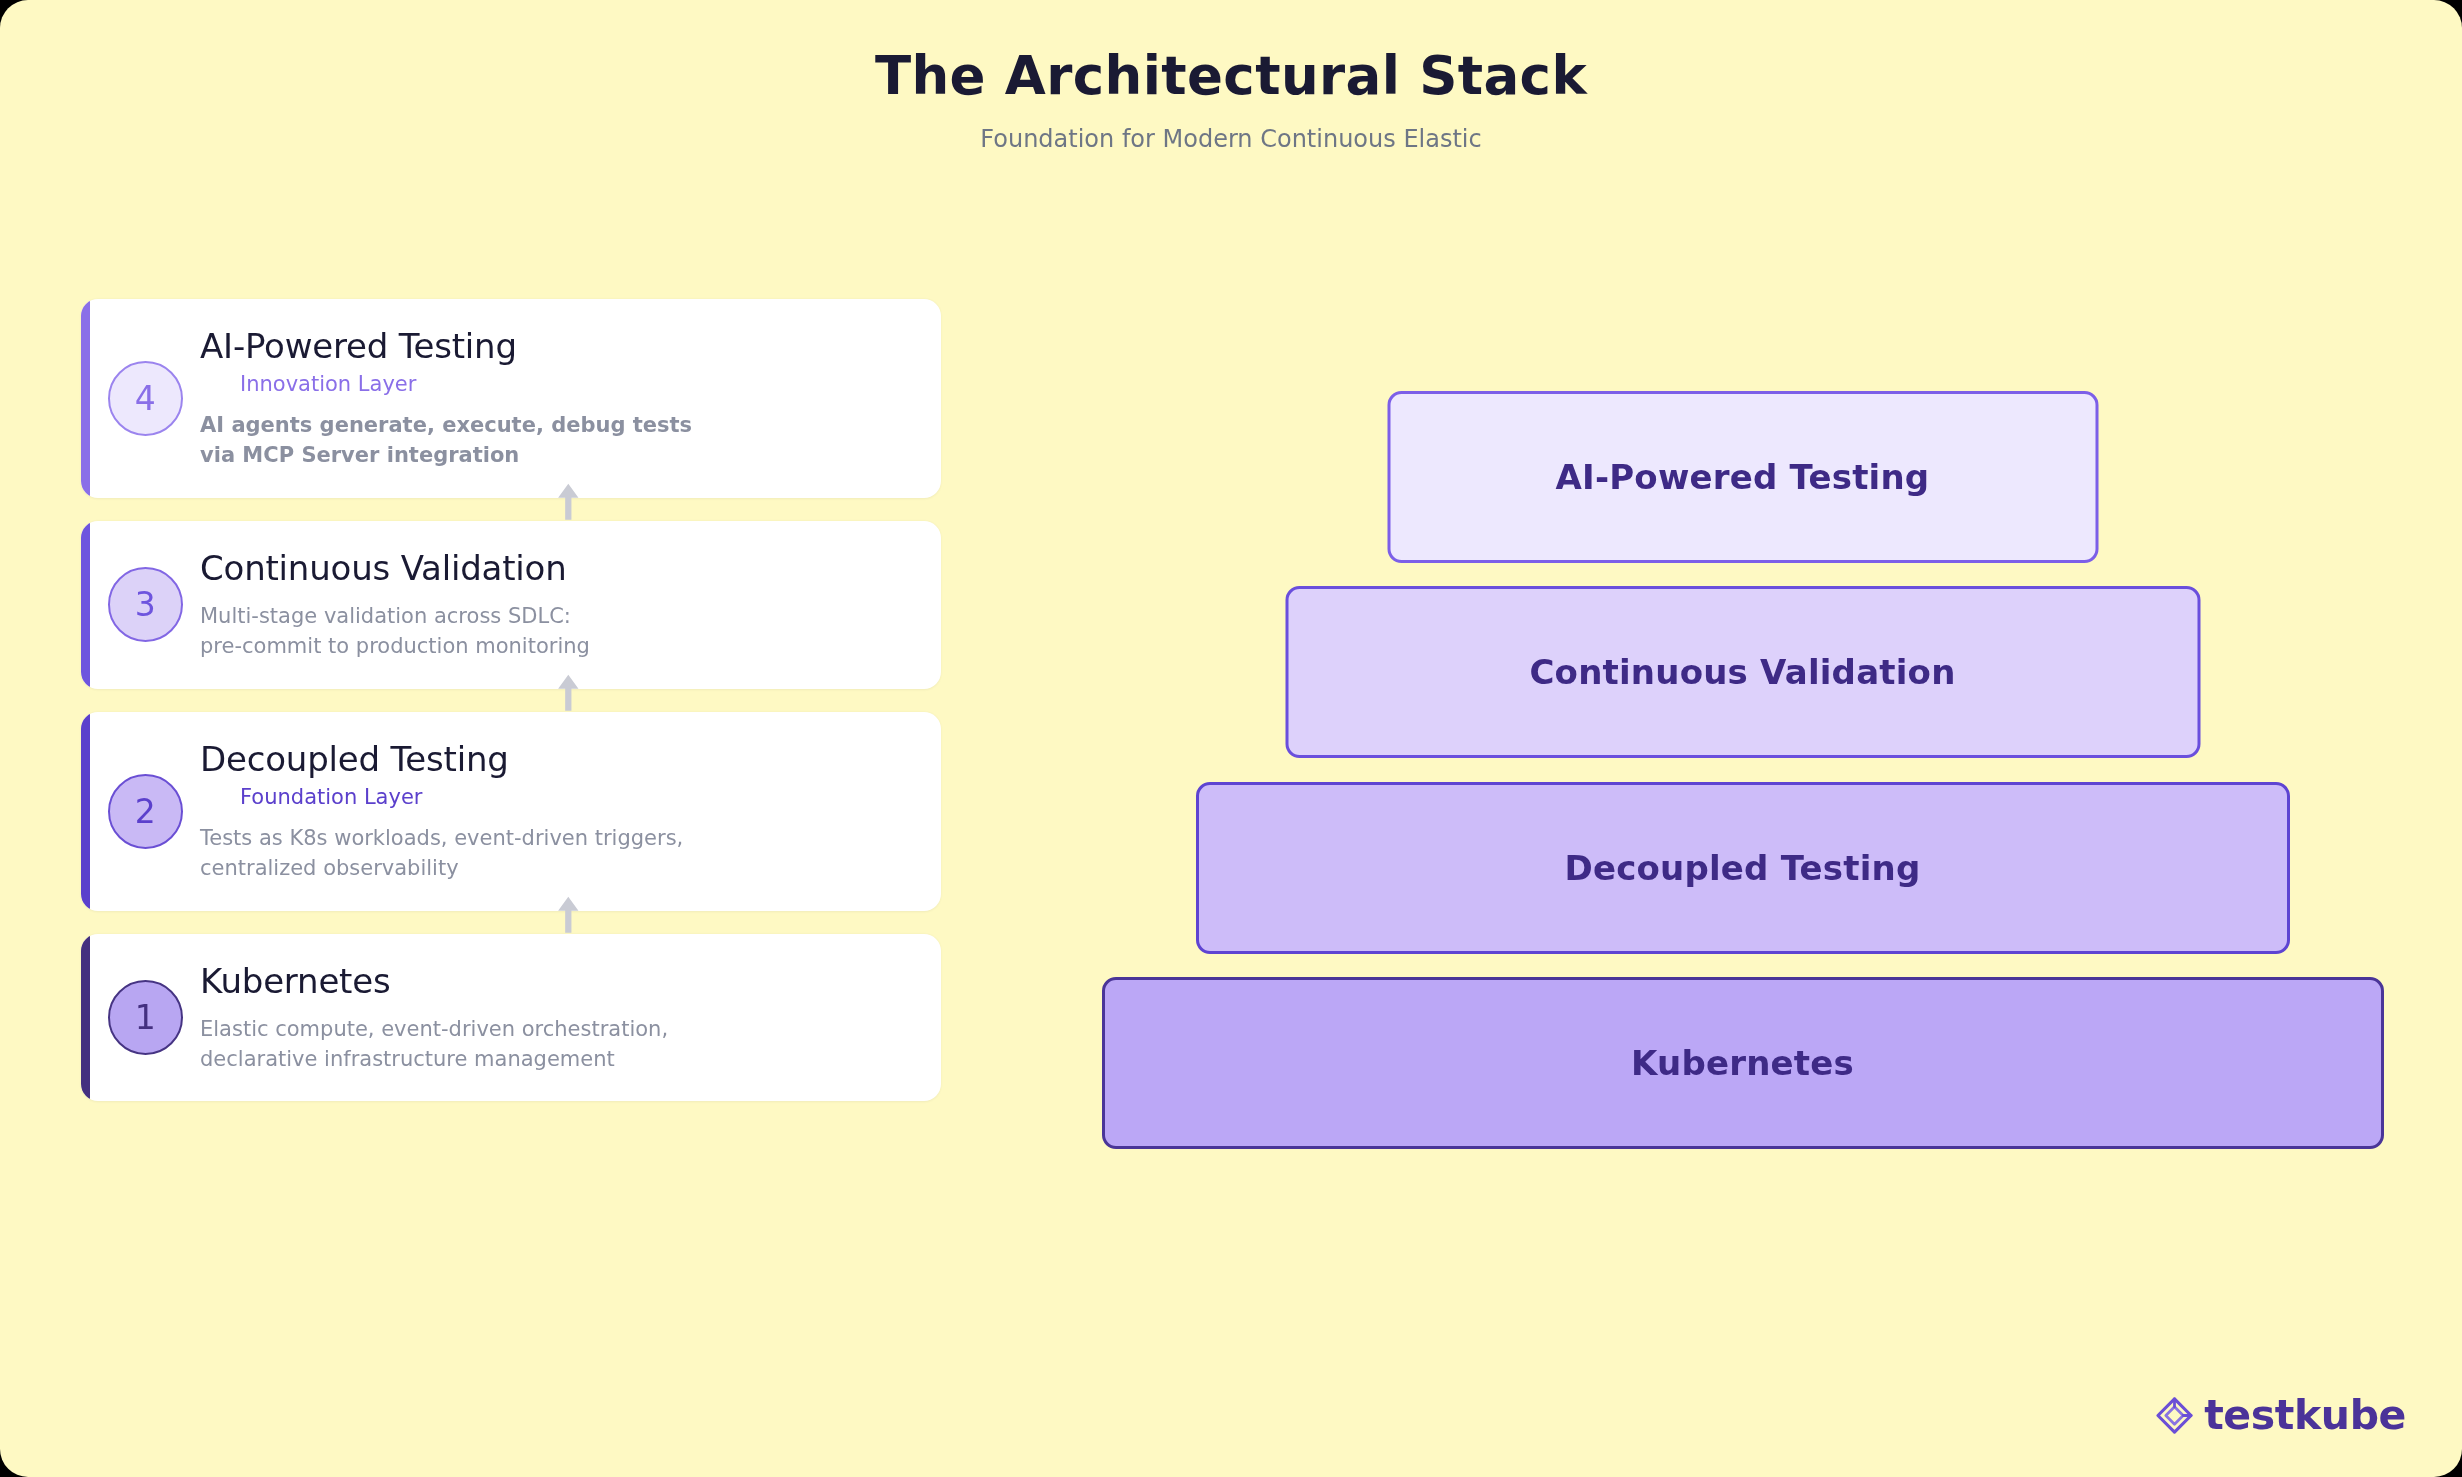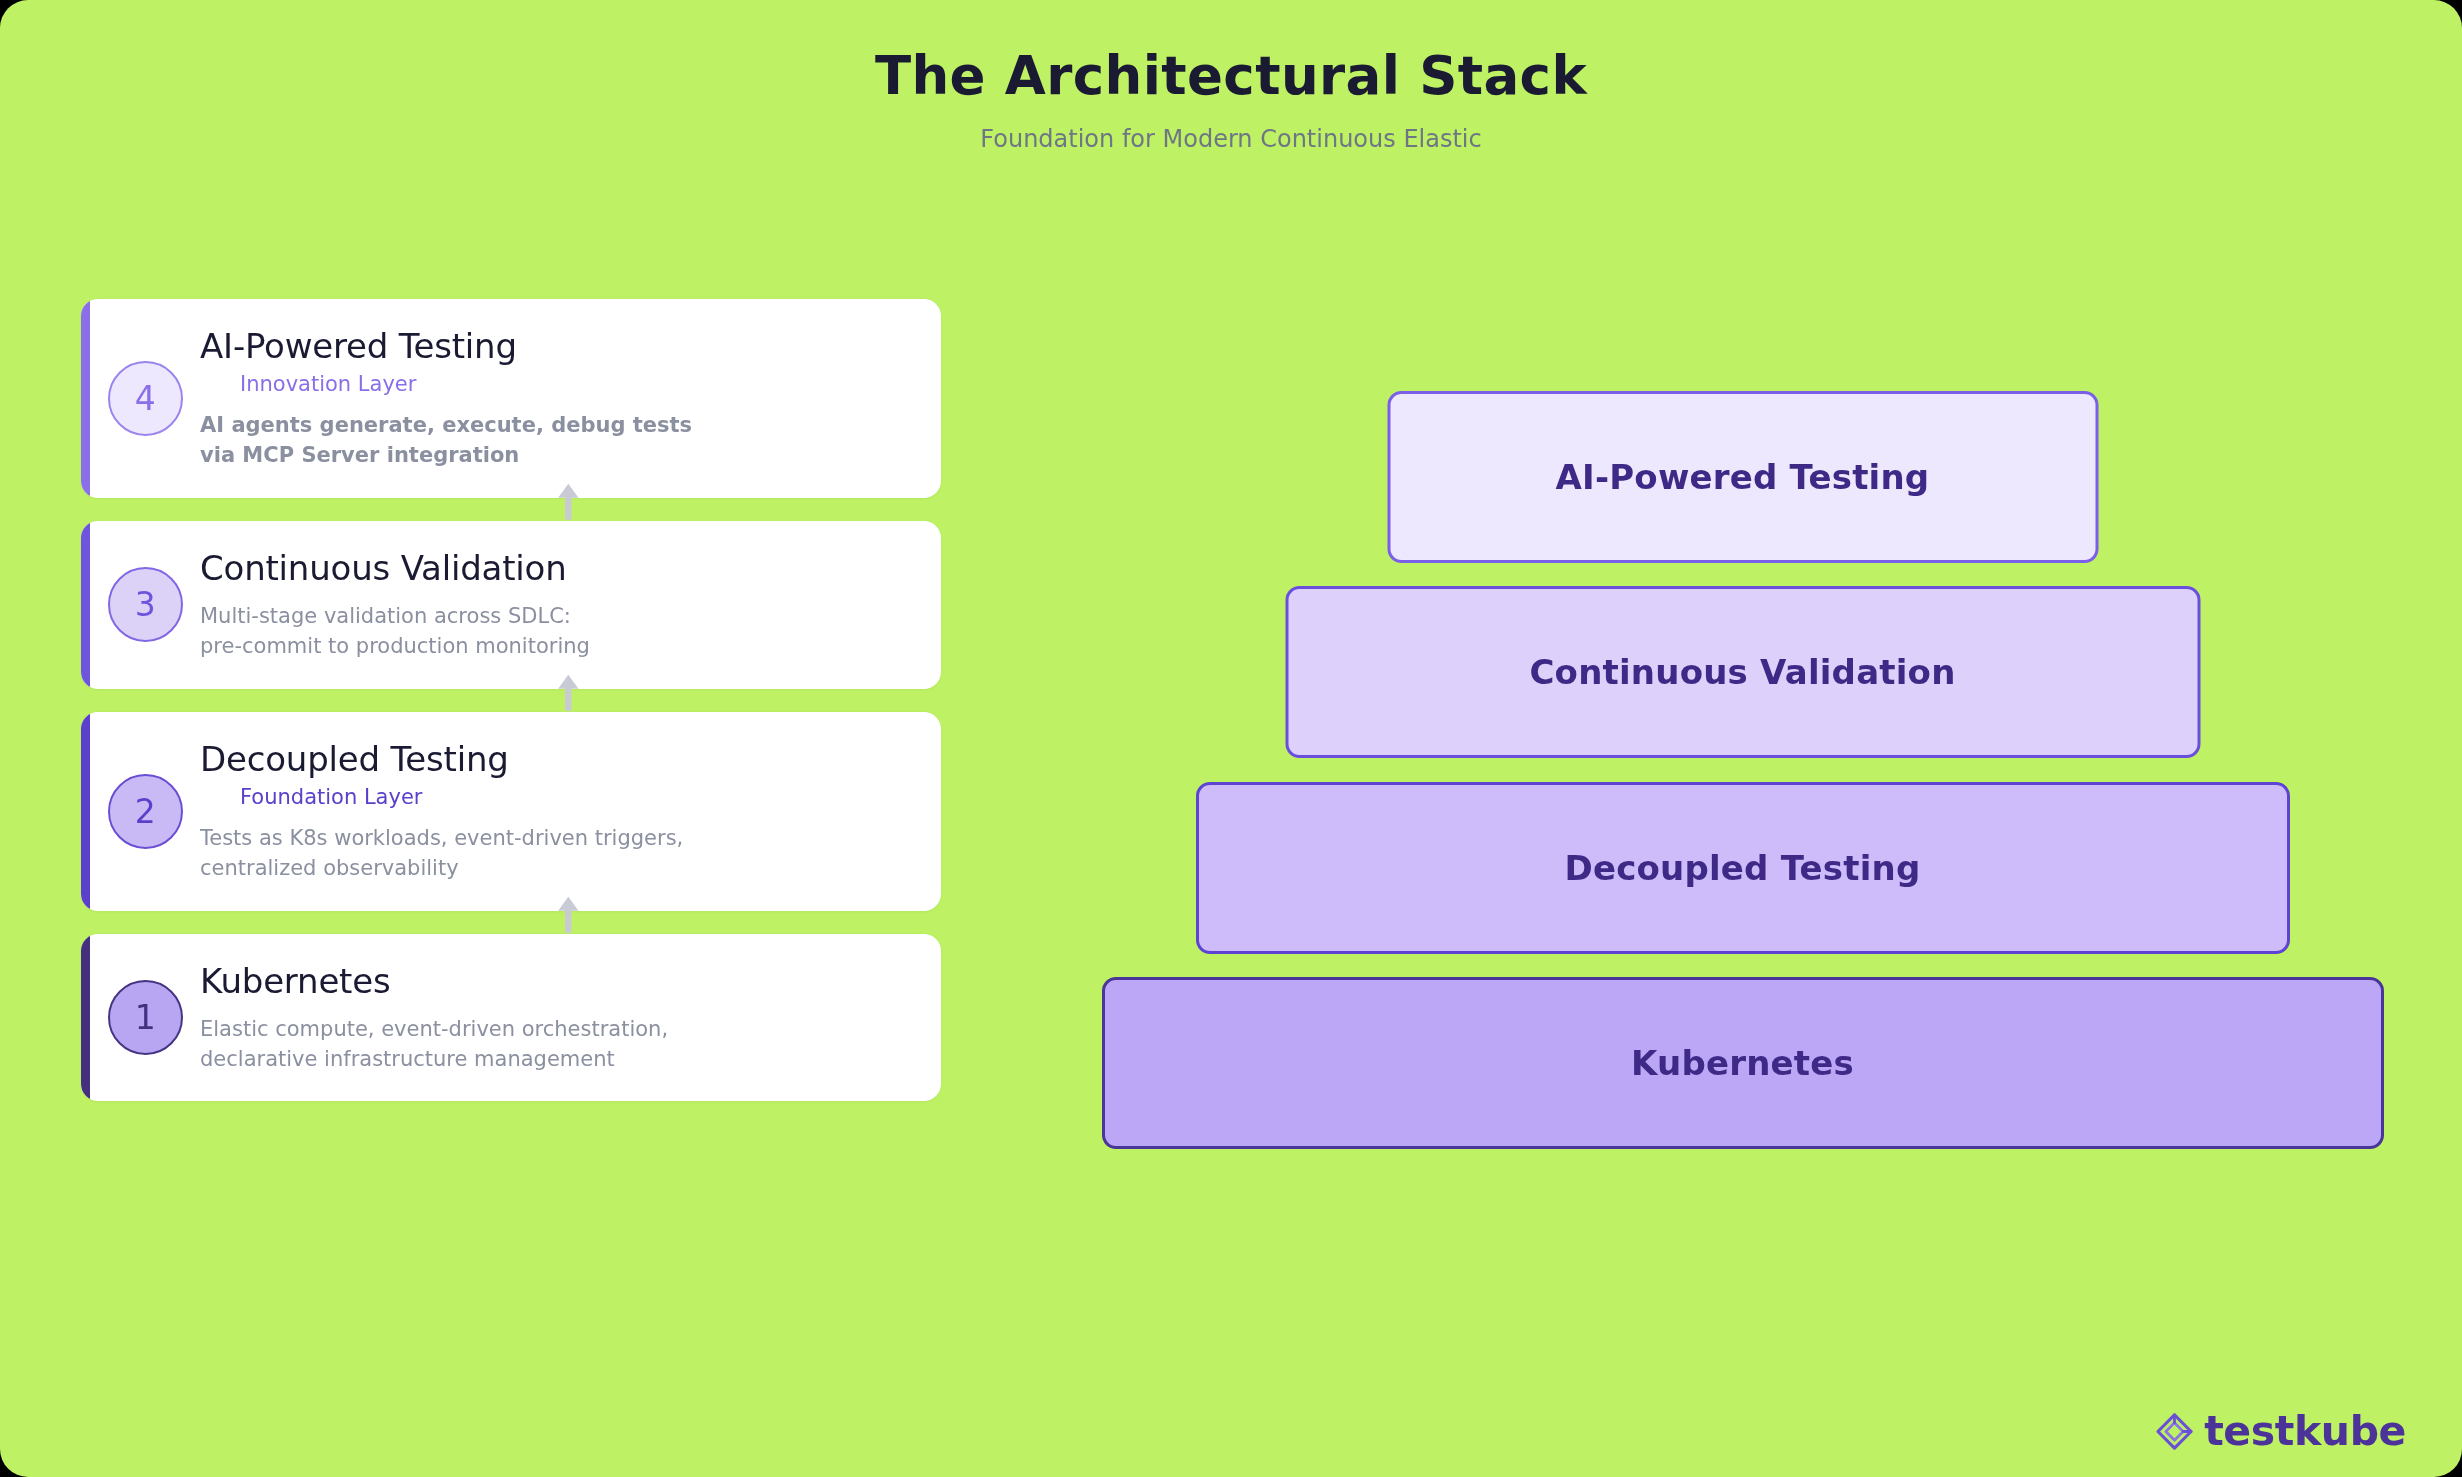--- a/index.html
+++ b/index.html
@@ -7,21 +7,21 @@
     padding: 0;
     background: #000000;
   }
   body {
     font-family: "DejaVu Sans", sans-serif;
   }
   #canvas {
     position: relative;
     width: 2462px;
     height: 1477px;
-    background: #bef264;
+    background: #fef9c3;
     border-radius: 28px;
     overflow: hidden;
   }
 
   
   #header {
     position: absolute;
     top: 48px;
     left: 0;
     width: 2462px;
@@ -157,21 +157,21 @@
   .tier-label {
     font-size: 34px;
     font-weight: bold;
     letter-spacing: 0.2px;
   }
 
   
   #footer-logo {
     position: absolute;
     right: 56px;
-    bottom: 25px;
+    bottom: 41px;
     display: flex;
     align-items: center;
     gap: 9px;
   }
   #logo-mark { display: block; }
   #logo-text {
     font-size: 41px;
     font-weight: bold;
     color: #4B3399;
     letter-spacing: -0.4px;

